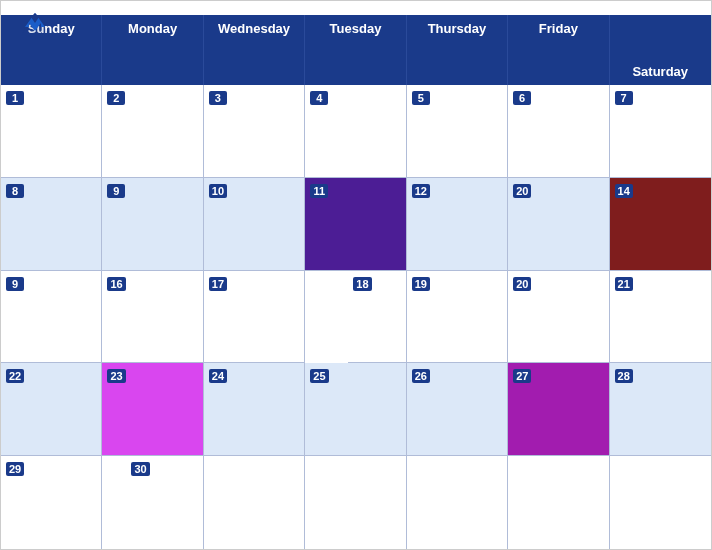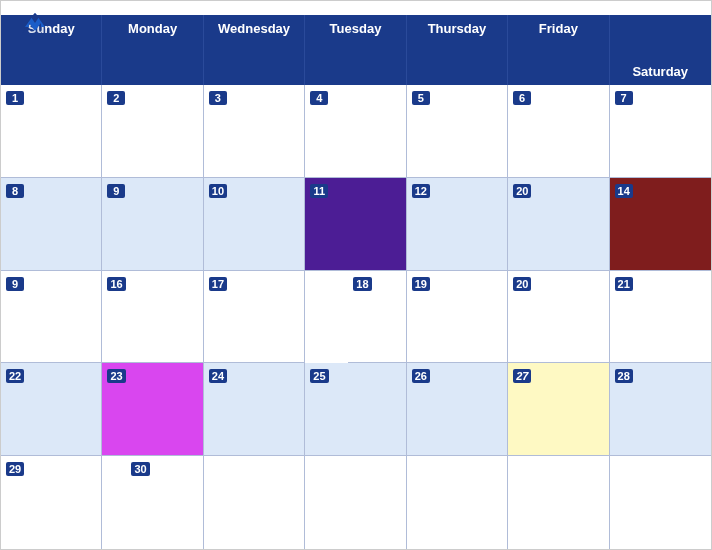--- a/index.html
+++ b/index.html
@@ -160,21 +160,21 @@
       <div class="day-cell" style="background: rgb(255, 255, 255); border-bottom: 1px solid rgb(176, 188, 216); border-right: 1px solid rgb(176, 188, 216);"><span class="day-number">17</span></div>
       <div class="day-cell" style="background: rgb(255, 255, 255); border-bottom: 1px solid rgb(176, 188, 216); border-right: 1px solid rgb(176, 188, 216); margin-left: 43px;"><span class="day-number">18</span></div>
       <div class="day-cell" style="background: rgb(255, 255, 255); border-bottom: 1px solid rgb(176, 188, 216); border-right: 1px solid rgb(176, 188, 216);"><span class="day-number">19</span></div>
       <div class="day-cell" style="background: rgb(255, 255, 255); border-bottom: 1px solid rgb(176, 188, 216); border-right: 1px solid rgb(176, 188, 216);"><span class="day-number">20</span></div>
       <div class="day-cell" style="background: rgb(255, 255, 255); border-bottom: 1px solid rgb(176, 188, 216); border-right: none;"><span class="day-number">21</span></div>
       <div class="day-cell" style="background: rgb(220, 232, 248); border-bottom: 1px solid rgb(176, 188, 216); border-right: 1px solid rgb(176, 188, 216);"><span class="day-number">22</span></div>
       <div class="day-cell" style="background: #d946ef; border-bottom: 1px solid rgb(176, 188, 216); border-right: 1px solid rgb(176, 188, 216);"><span class="day-number">23</span></div>
       <div class="day-cell" style="background: rgb(220, 232, 248); border-bottom: 1px solid rgb(176, 188, 216); border-right: 1px solid rgb(176, 188, 216);"><span class="day-number">24</span></div>
       <div class="day-cell" style="background: rgb(220, 232, 248); border-bottom: 1px solid rgb(176, 188, 216); border-right: 1px solid rgb(176, 188, 216);"><span class="day-number">25</span></div>
       <div class="day-cell" style="background: rgb(220, 232, 248); border-bottom: 1px solid rgb(176, 188, 216); border-right: 1px solid rgb(176, 188, 216);"><span class="day-number">26</span></div>
-      <div class="day-cell" style="background: #fef9c3; border-bottom: 1px solid rgb(176, 188, 216); border-right: 1px solid rgb(176, 188, 216); font-style: italic;"><span class="day-number">27</span></div>
+      <div class="day-cell" style="background: #a21caf; border-bottom: 1px solid rgb(176, 188, 216); border-right: 1px solid rgb(176, 188, 216);"><span class="day-number">27</span></div>
       <div class="day-cell" style="background: rgb(220, 232, 248); border-bottom: 1px solid rgb(176, 188, 216); border-right: none;"><span class="day-number">28</span></div>
       <div class="day-cell" style="background: rgb(255, 255, 255); border-bottom: none; border-right: 1px solid rgb(176, 188, 216);"><span class="day-number">29</span></div>
       <div class="day-cell" style="background: rgb(255, 255, 255); border-bottom: none; border-right: 1px solid rgb(176, 188, 216); margin-left: 24px;"><span class="day-number">30</span></div>
       <div class="day-cell" style="background: rgb(255, 255, 255); border-bottom: none; border-right: 1px solid rgb(176, 188, 216);"></div>
       <div class="day-cell" style="background: rgb(255, 255, 255); border-bottom: none; border-right: 1px solid rgb(176, 188, 216);"></div>
       <div class="day-cell" style="background: rgb(255, 255, 255); border-bottom: none; border-right: 1px solid rgb(176, 188, 216);"></div>
       <div class="day-cell" style="background: rgb(255, 255, 255); border-bottom: none; border-right: 1px solid rgb(176, 188, 216);"></div>
       <div class="day-cell" style="background: rgb(255, 255, 255); border-bottom: none; border-right: none;"></div>
     </div>
 </div>

